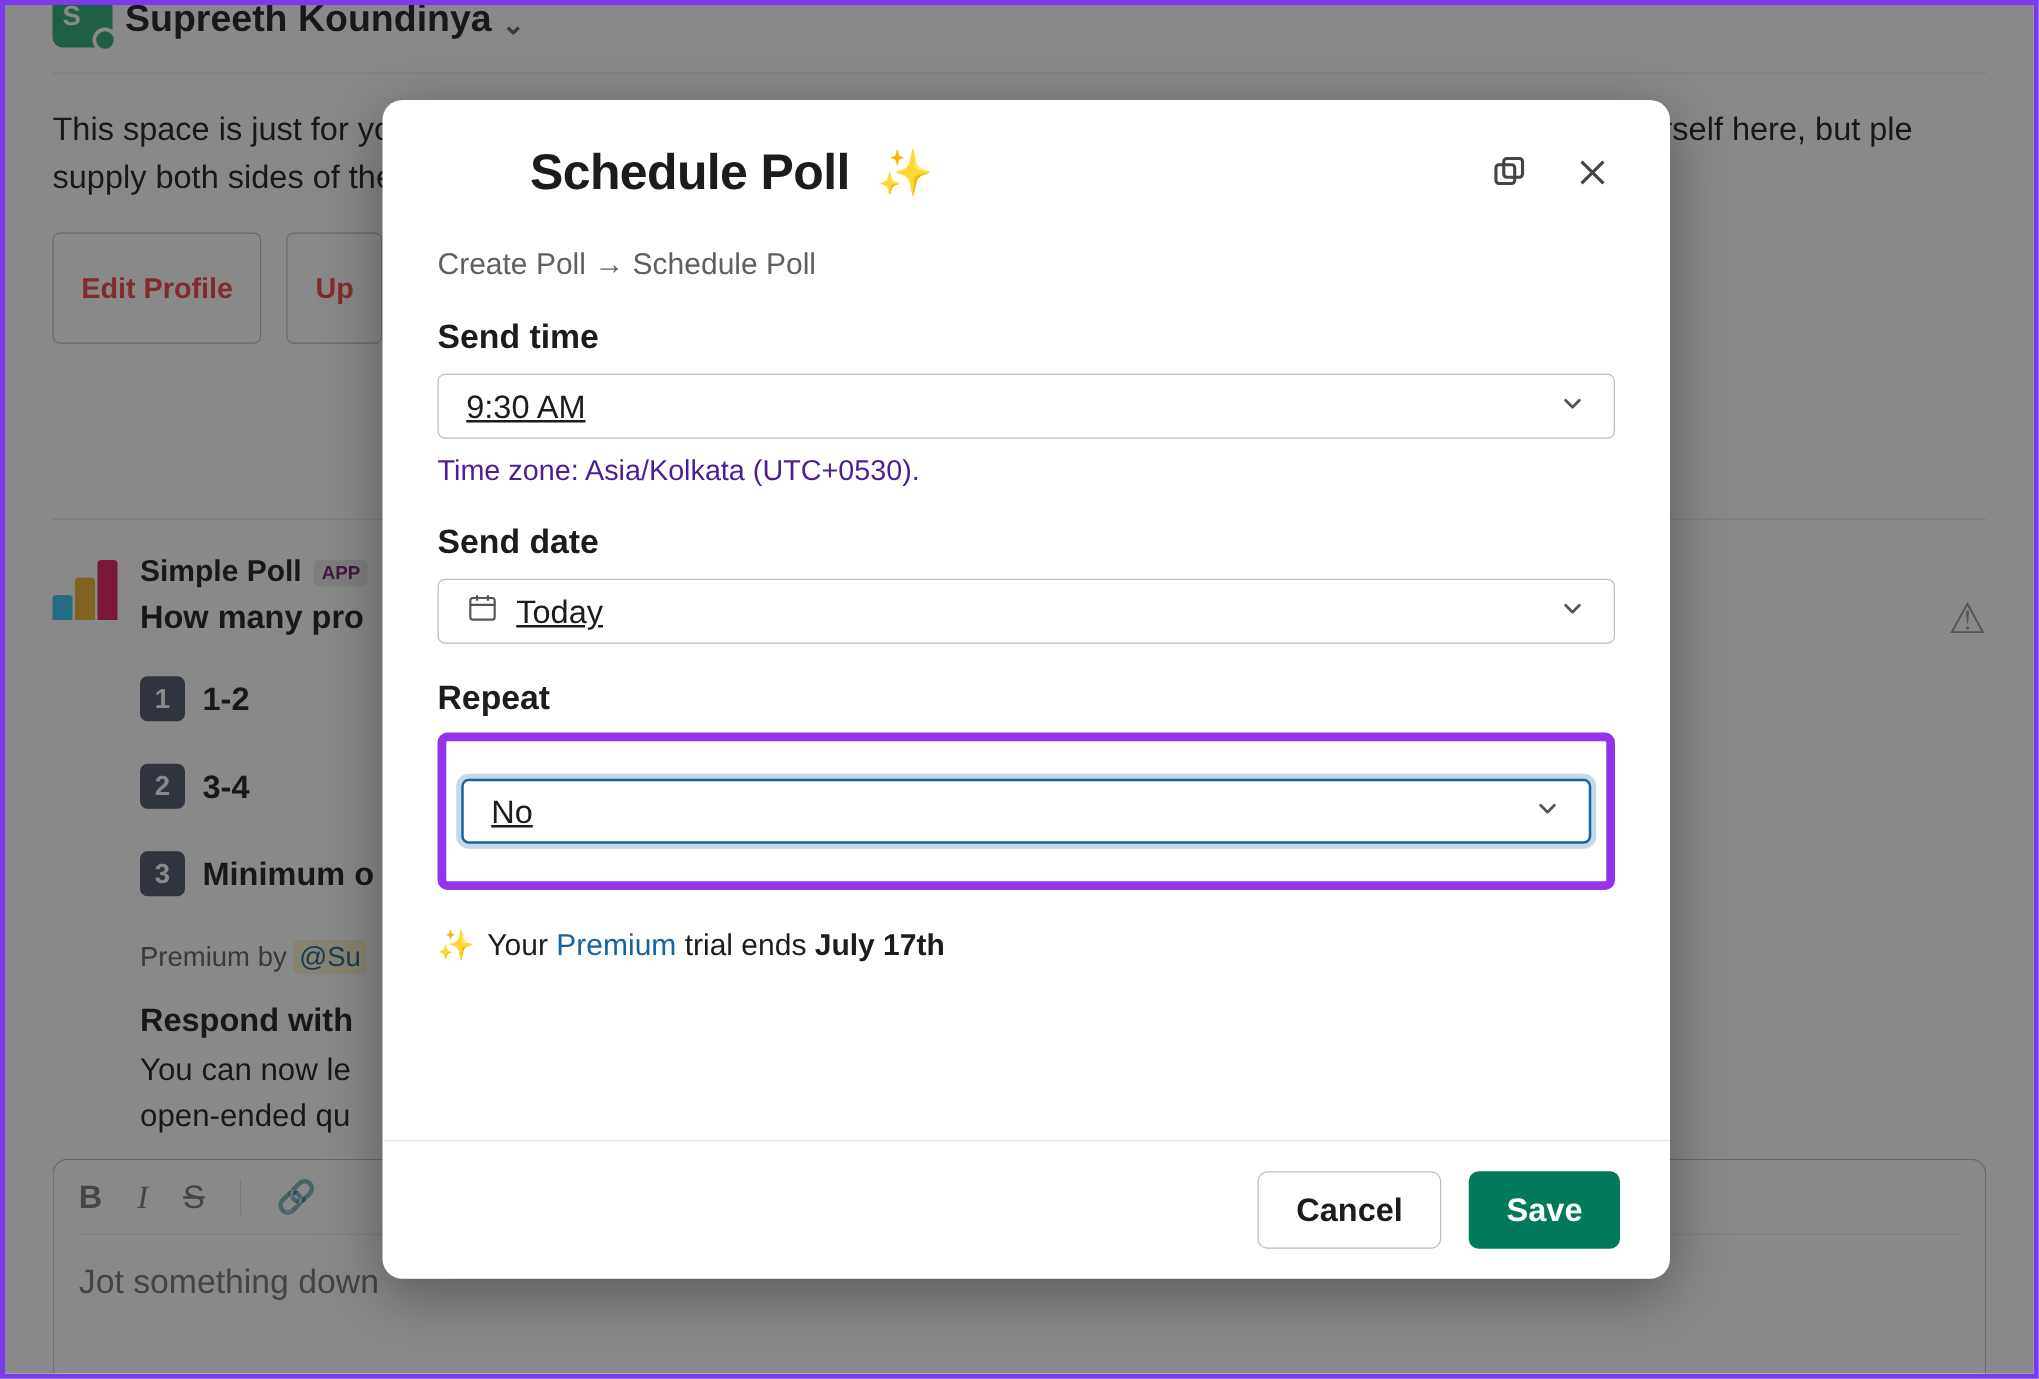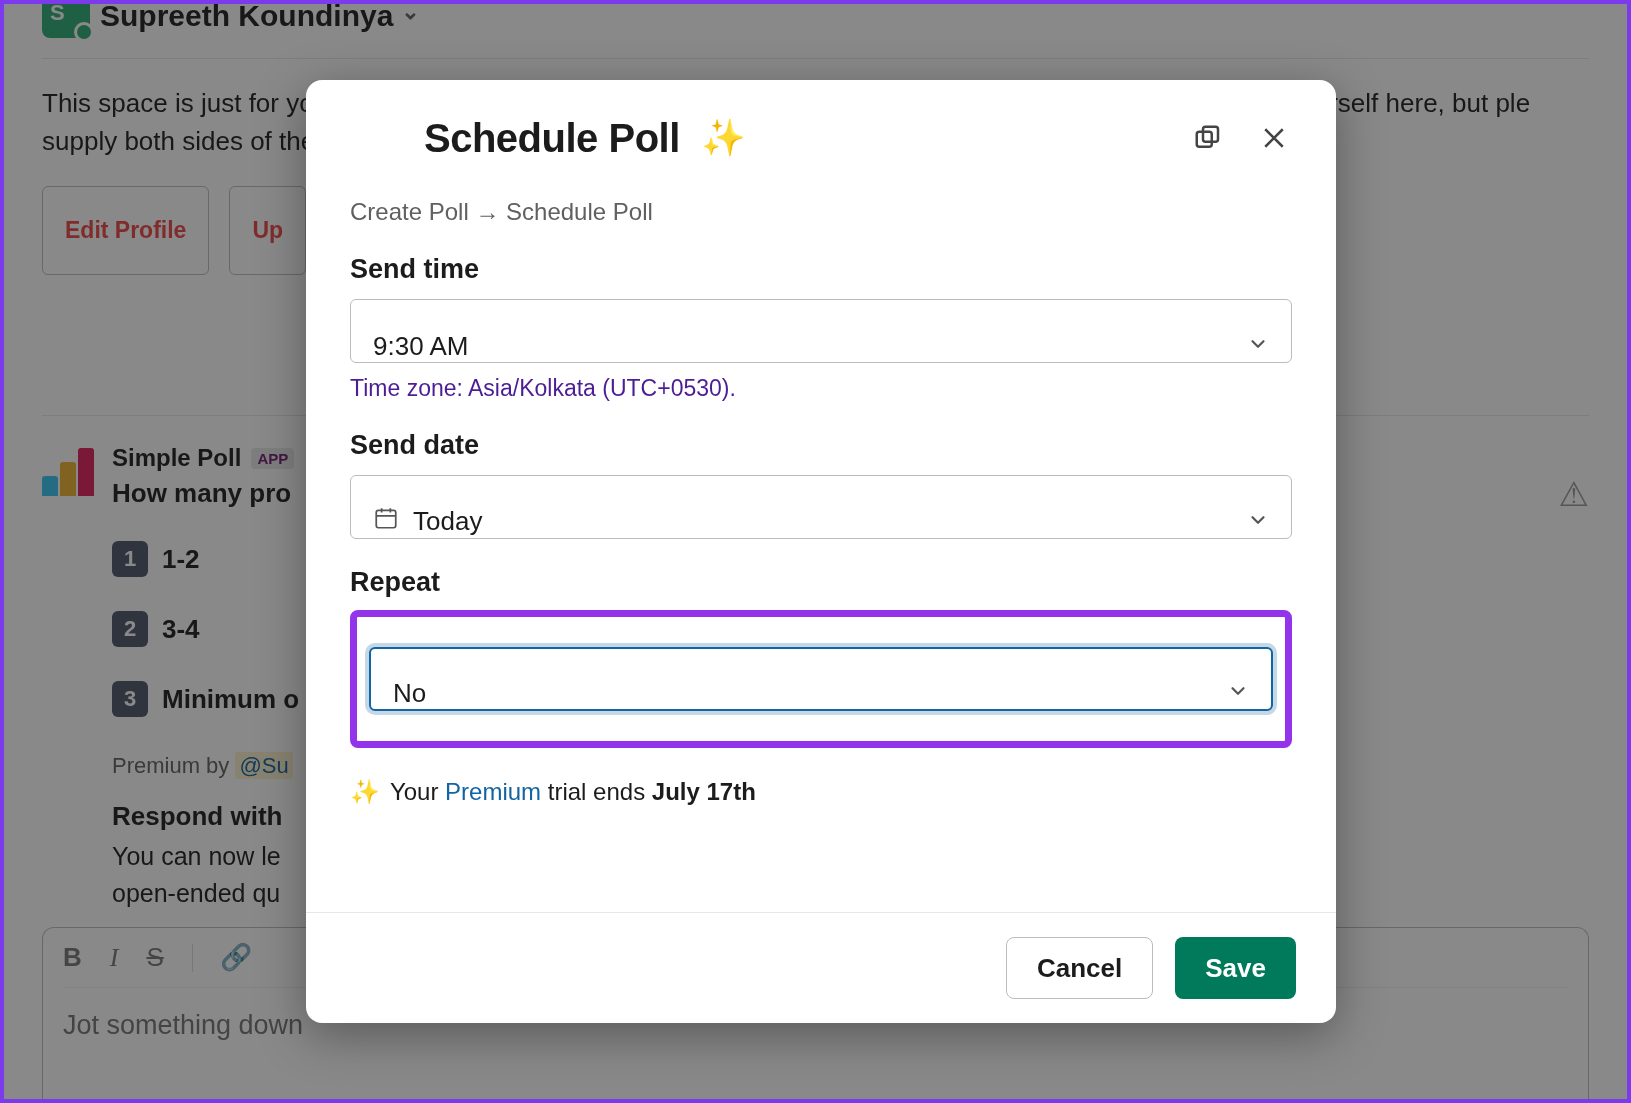--- a/index.html
+++ b/index.html
@@ -8,21 +8,21 @@
 
   
   .bg {
     position: absolute; inset: 0; padding: 0 38px;
     filter: none;
   }
   .bg .header-row { display: flex; align-items: center; gap: 10px; padding-top: 0; margin-top: -10px; }
   .bg .avatar-sq { width: 48px; height: 44px; background: #2bac76; border-radius: 8px; position: relative; }
   .bg .avatar-sq::after { content:""; width:14px; height:14px; background:#2bac76; border:3px solid #fff; border-radius:50%; position:absolute; right:-4px; bottom:-4px; }
   .bg .avatar-sq span { color:#fff; font-weight:700; font-size:22px; position:absolute; left:8px; top:6px; }
-  .bg .user-name { font-size: 30px; font-weight: 900; color:#1d1c1d; display:flex; align-items:flex-start; gap:8px; }
+  .bg .user-name { font-size: 30px; font-weight: 900; color:#1d1c1d; display:flex; align-items:flex-end; gap:8px; }
   .bg .chev { font-size: 22px; color:#616061; }
   .bg .divider { border:none; border-top:1px solid #e7e7e7; margin: 20px 0 26px; }
   .bg .intro { font-size: 26px; line-height: 1.45; color:#1d1c1d; }
   .bg .btns { display:flex; gap:20px; margin-top: 26px; }
   .bg .btn-outline { border:1px solid #bcbcbc; background:#fff; color:#ef4444; font-size:23px; font-weight:700; padding: 30px 22px; border-radius:6px; }
   .bg .divider2 { border:none; border-top:1px solid #e7e7e7; margin: 140px 0 28px; }
 
   .bg .msg { display:flex; gap:18px; }
   .bg .poll-ico { width:52px; height:52px; position:relative; flex-shrink:0; }
   .bg .bar1 { position:absolute; left:0; bottom:0; width:16px; height:20px; background:#36c5f0; border-radius:3px 3px 0 0;}
@@ -63,23 +63,23 @@
   .mh-sparkle { font-size:36px; }
   .mh-spacer { flex:1; }
   .icon-btn { width:44px; height:44px; color:#555; display:flex; align-items:center; justify-content:center; cursor:pointer; }
   .icon-btn svg { width:30px; height:30px; stroke:#444; stroke-width:2; fill:none; }
 
   .modal-body { padding: 12px 44px; overflow:auto; }
   .crumb { font-size:24px; color:#616061; margin-top: 14px; }
   .sect-label { font-size:27px; font-weight:800; color:#1d1c1d; margin-top: 28px; }
 
   .select {
-    margin-top: 14px; width:100%; height:64px; border:1px solid #bcbcbc; border-radius:6px;
-    display:flex; align-items:flex-end; padding: 0 22px; font-size:26px; color:#1d1c1d;
-    justify-content:space-between; background:#fff; cursor:pointer;
+    margin-top: 14px; width:100%; height:52px; border:1px solid #bcbcbc; border-radius:6px;
+    display:flex; align-items:center; padding: 0 22px; font-size:26px; color:#1d1c1d;
+    justify-content:space-between; background:#fff; cursor:pointer;text-decoration:underline;
   }
   .select .chev-d { color:#666; }
   .select-focused {
     border:2px solid #1264a3; box-shadow: 0 0 0 4px rgba(18,100,163,0.25);
   }
   .select .lead { display:flex; align-items:center; gap:14px; }
   .cal-icon svg { width:26px; height:26px; stroke:#555; stroke-width:1.6; fill:none; }
 
   .hint { font-size:23px; color:#4c1d95; margin-top:12px; }
 

